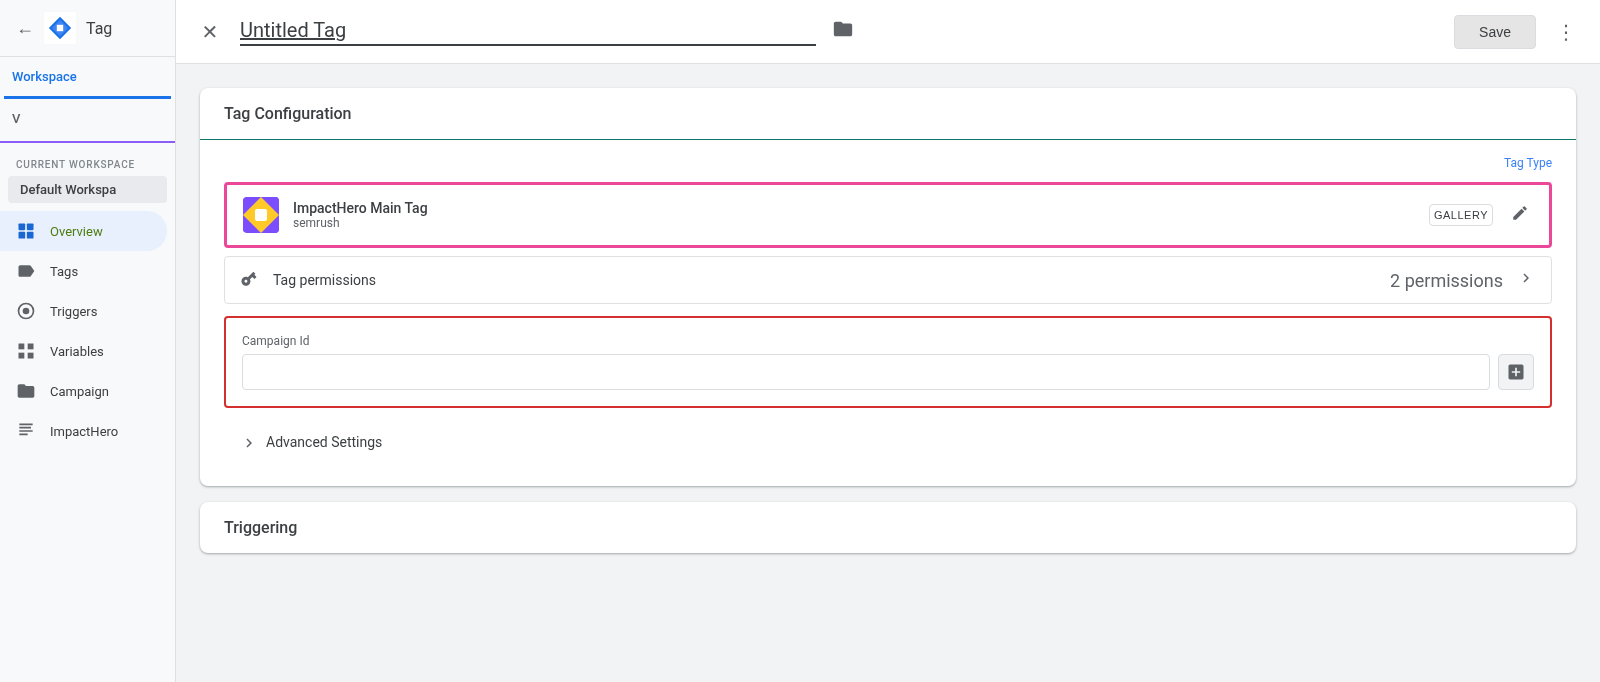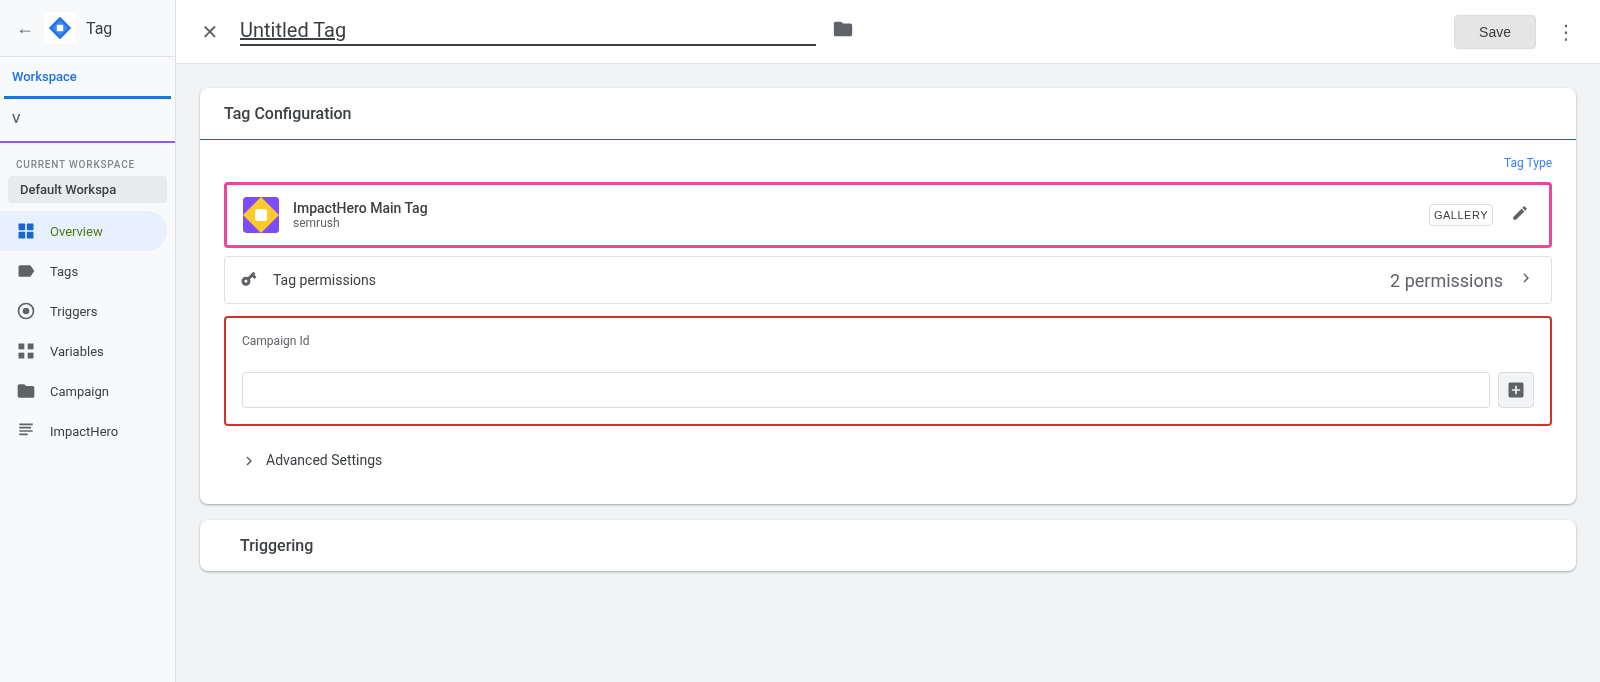--- a/index.html
+++ b/index.html
@@ -327,21 +327,21 @@
       border: 2px solid #d32f2f;
       border-radius: 4px;
       padding: 16px;
       margin: 12px 0;
       background: #fff;
     }
 
     .campaign-label {
       font-size: 12px;
       color: #5f6368;
-      margin-bottom: 24px;
+      margin-bottom: 6px;
     }
 
     .campaign-input-row {
       display: flex;
       align-items: center;
       gap: 8px;
     }
 
     .campaign-input {
       flex: 1;
@@ -388,21 +388,21 @@
     }
 
     
     .triggering-card {
       background: #fff;
       border-radius: 8px;
       box-shadow: 0 1px 2px rgba(60,64,67,0.3), 0 1px 3px rgba(60,64,67,0.15);
     }
 
     .triggering-header {
-      padding: 16px 40px;
+      padding: 16px 24px;
     }
 
     .triggering-title {
       font-size: 16px;
       color: #3c4043;
       font-weight: 500;
     }
 
     
     .dialog-content::-webkit-scrollbar { width: 8px; }

